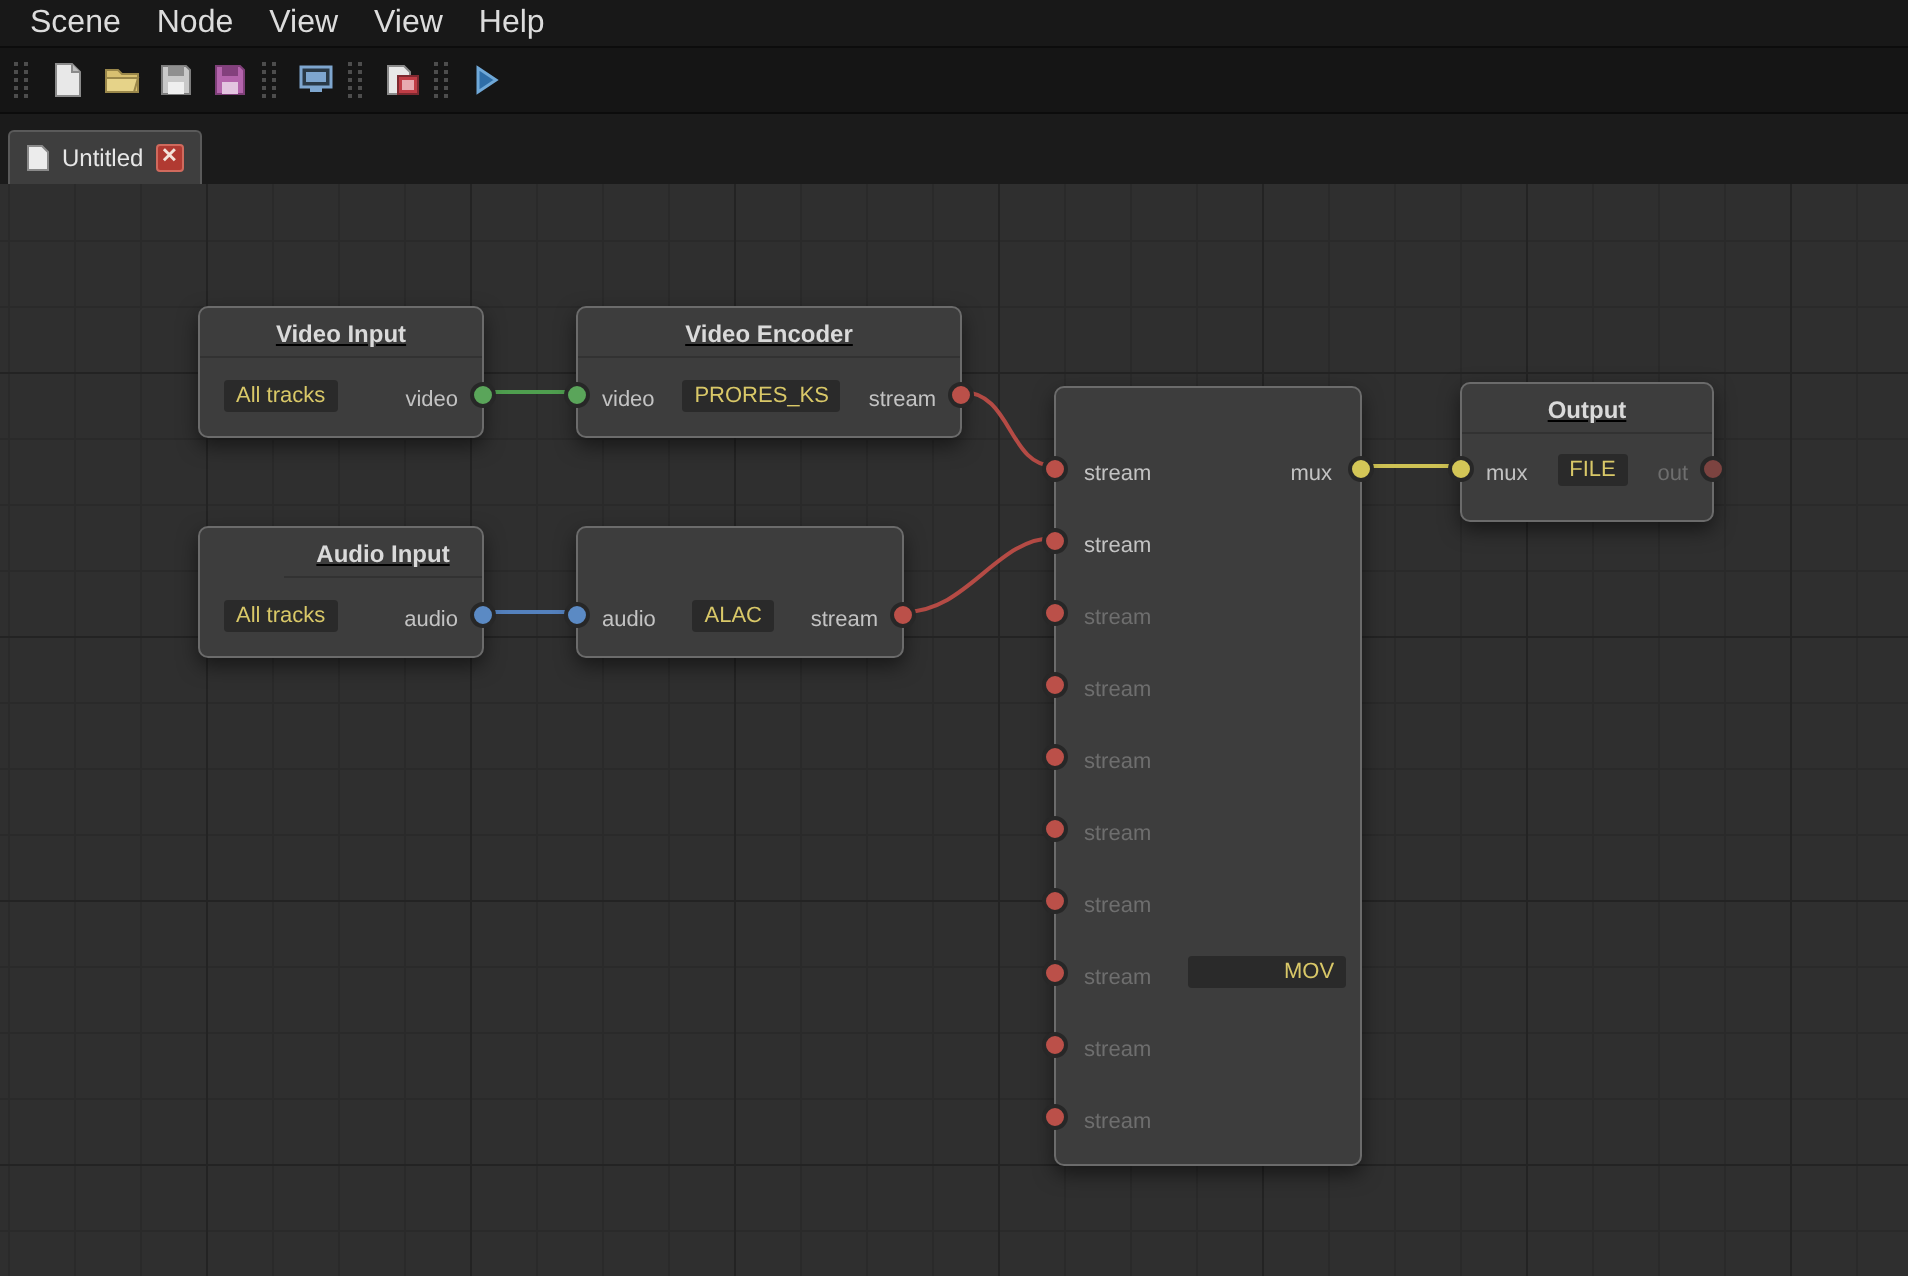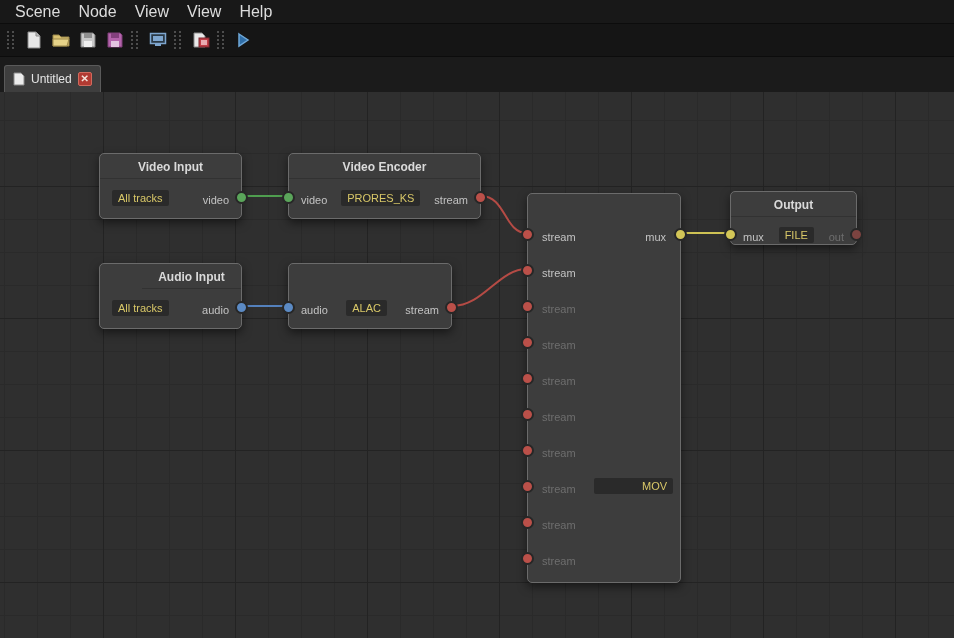--- a/index.html
+++ b/index.html
@@ -39,21 +39,21 @@
               linear-gradient(to right, #232323 1px, transparent 1px),
               linear-gradient(to bottom, #232323 1px, transparent 1px),
               linear-gradient(to right, #2a2a2a 1px, transparent 1px),
               linear-gradient(to bottom, #2a2a2a 1px, transparent 1px);
             background-size: 132px 132px, 132px 132px, 33px 33px, 33px 33px;
             background-position: -29px -38px, -29px -38px, -29px -38px, -29px -38px; }
   .wires { position: absolute; top: 0; left: 0; pointer-events: none; }
 
   
   .node { position: absolute; background: #3d3d3d; border: 1px solid #6b6b6b;
-          border-radius: 5px; box-shadow: 0 4px 10px rgba(0,0,0,.5); }
+          border-radius: 5px; box-shadow: 0 4px 10px rgba(0,0,0,.5); text-decoration: underline; }
   .node-title { height: 25px; line-height: 26px; text-align: center; font-size: 12px;
                 font-weight: bold; color: #dadada; border-bottom: 1px solid rgba(0,0,0,.18); }
   .node-row { position: absolute; left: 0; width: 100%; height: 18px; display: flex;
               align-items: flex-end; justify-content: space-between; padding: 0 12px; }
   .port-label { font-size: 11px; color: #c3c3c3; }
   .port-label.dim { color: #6e6e6e; }
   .chip { background: #2a2a2a; color: #d9c868; font-size: 11px; padding: 2px 6px;
           border-radius: 2px; white-space: nowrap; }
   .dot { position: absolute; width: 9px; height: 9px; border-radius: 50%;
          border: 2px solid #272727; box-sizing: content-box; }
@@ -62,21 +62,21 @@
   .dot-stream { background: #bb5049; }
   .dot-mux { background: #d3c657; }
   .dot-out { background: #7c4340; }
 
   
   #node-video-input   { left: 99px;  top: 61px;  width: 143px; height: 66px; }
   #node-video-encoder { left: 288px; top: 61px;  width: 193px; height: 66px; }
   #node-audio-input   { left: 99px;  top: 171px; width: 143px; height: 66px; padding-left: 42px; }
   #node-audio-encoder { left: 288px; top: 171px; width: 164px; height: 66px; }
   #node-muxer         { left: 527px; top: 101px; width: 154px; height: 390px; }
-  #node-output        { left: 730px; top: 99px;  width: 127px; height: 54px; }
+  #node-output        { left: 730px; top: 99px;  width: 127px; height: 70px; }
 
   .row-mid { top: 34px; }
   .muxer-in { justify-content: flex-start; padding-left: 14px; }
   .muxer-out { justify-content: flex-end; padding-right: 14px; }
 </style>
 </head>
 <body>
 
 <div class="app">
 

